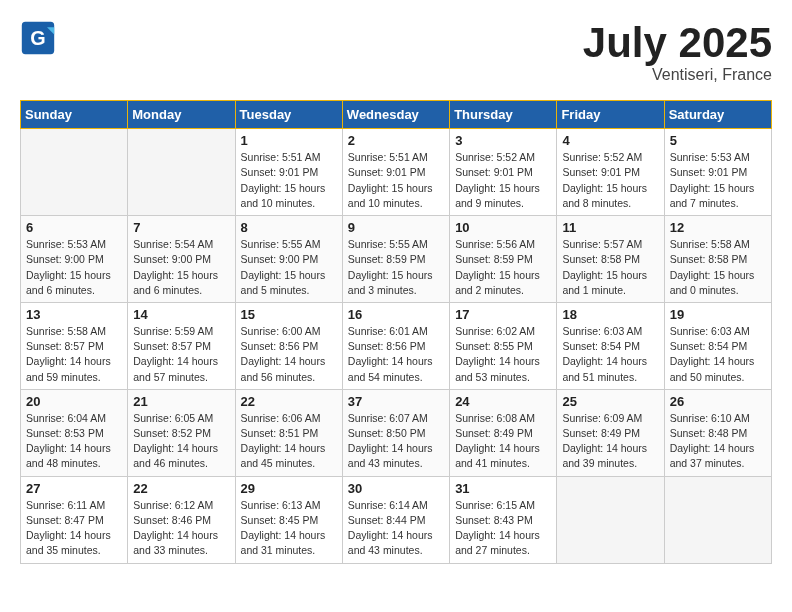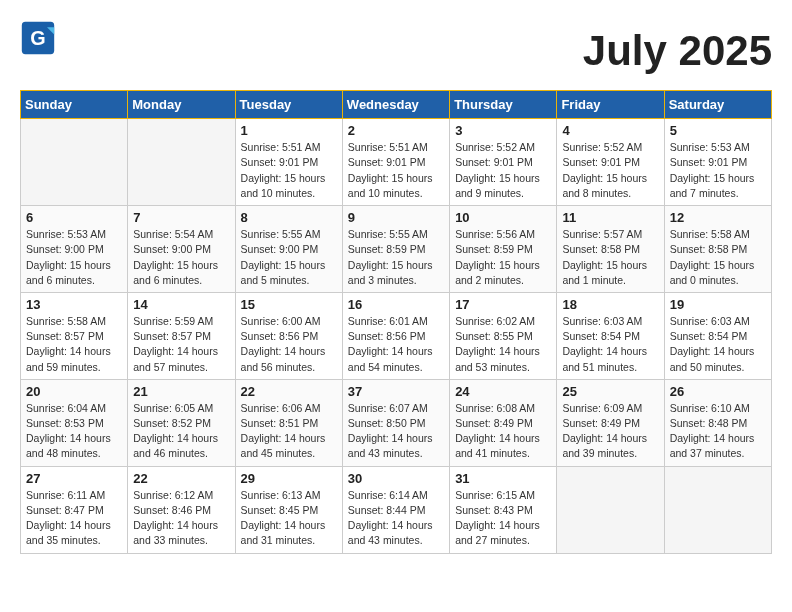--- a/index.html
+++ b/index.html
@@ -35,21 +35,20 @@
       margin-right: 4px;
     }
     .title-block {
       text-align: right;
     }
     .month-title {
       font-size: 42px;
       font-weight: bold;
       color: #222;
       line-height: 1.1;
-      margin-top: 8px;
     }
     .location {
       font-size: 16px;
       color: #444;
     }
     table {
       width: 100%;
       border-collapse: collapse;
     }
     th {
@@ -97,20 +96,21 @@
 <div class="header">
   <div class="logo">
     <svg class="logo-icon" viewBox="0 0 40 40">
       <rect x="2" y="2" width="36" height="36" rx="4" fill="#1a5fa8"></rect>
       <text x="20" y="28" text-anchor="middle" fill="white" font-size="22" font-weight="bold" font-family="Arial">G</text>
       <polygon points="30,8 38,8 38,16" fill="#4db8e8"></polygon>
     </svg>
   </div>
   <div class="title-block">
     <div class="month-title">July 2025</div>
+    <div class="location">Ventiseri, France</div>
   </div>
 </div>
 
 <table>
   <thead>
     <tr>
     <th>Sunday</th>
         <th>Monday</th>
         <th>Tuesday</th>
         <th>Wednesday</th>

